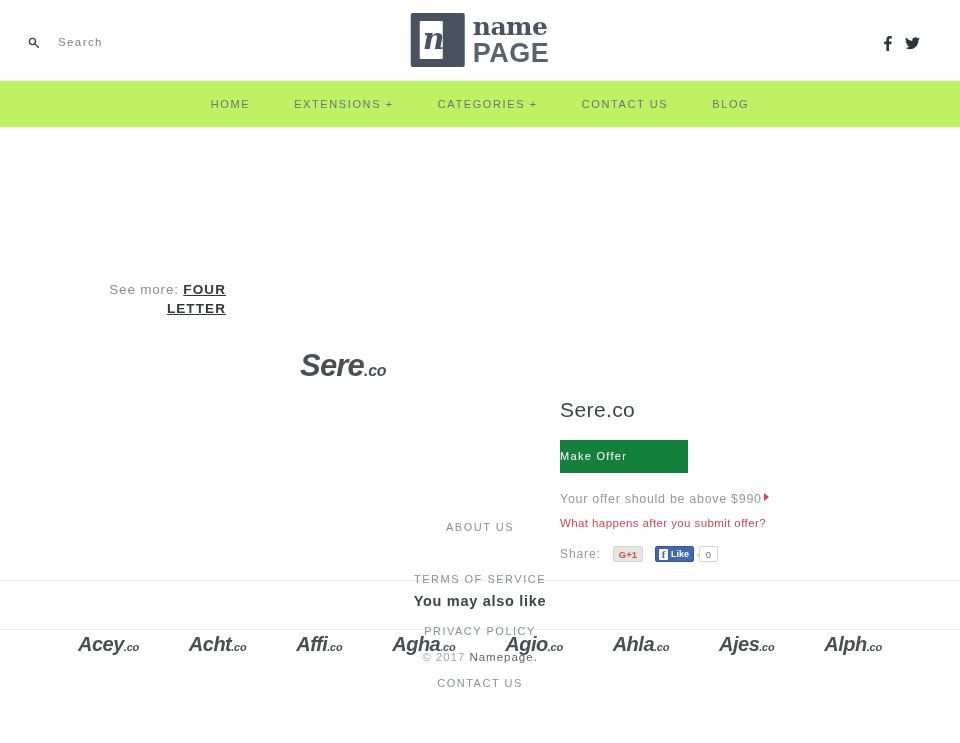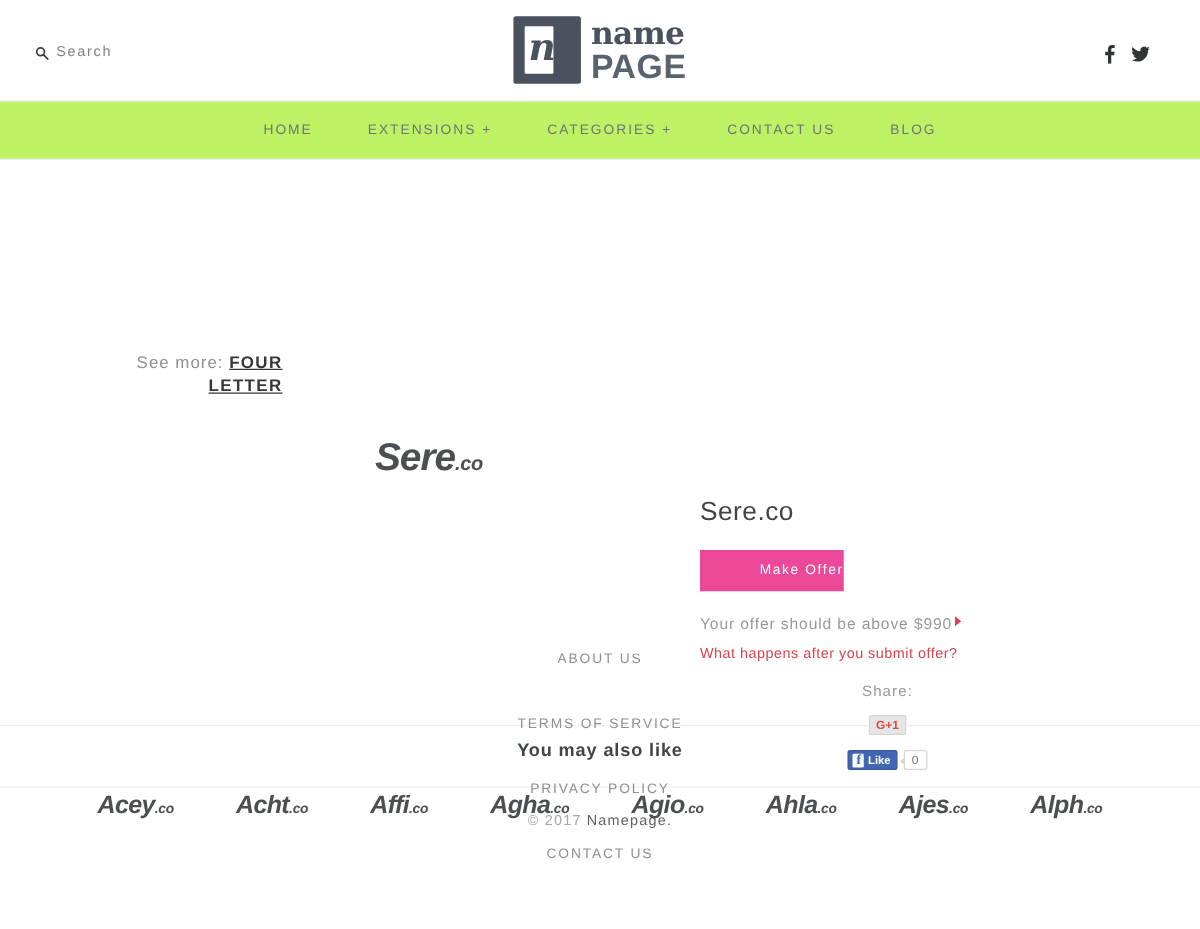--- a/index.html
+++ b/index.html
@@ -15,21 +15,21 @@
   
   .topbar {
     position: relative;
     height: 81px;
     border-bottom: 1px solid #eceeef;
     background: #fff;
   }
   .search-box {
     position: absolute;
     left: 28px; top: 36px;
-    display: flex; align-items: center; gap: 6px;
+    display: flex; align-items: center; gap: 19px;
     cursor: pointer;
   }
   .search-icon { width: 11px; height: 11px; display: block; color: #3c4043; }
   .search-label {
     font-size: 11.5px;
     letter-spacing: 1.4px;
     color: #7d8185;
   }
 
   .logo {
@@ -141,29 +141,29 @@
   .detail { position: absolute; left: 560px; top: 270px; width: 300px; }
   .detail-title {
     font-size: 21px;
     color: #3f4448;
     letter-spacing: 0.4px;
     margin: 0 0 18px 0;
     font-weight: 400;
   }
   .make-offer {
     display: block;
-    width: 115px;
+    width: 128px;
     padding: 10px 0 11px 0;
-    background: #ec4899;
+    background: #15803d;
     border: none;
     color: #ffffff;
     font-family: "Liberation Sans", sans-serif;
     font-size: 11px;
     letter-spacing: 1.3px;
-    text-align: right;
+    text-align: left;
     cursor: pointer;
     margin-bottom: 17px;
   }
   .offer-note {
     position: relative;
     width: 212px;
     font-size: 12.5px;
     line-height: 18px;
     letter-spacing: 0.7px;
     color: #96999c;
@@ -178,21 +178,21 @@
     border-left: 5px solid #d9434f;
   }
   .after-link {
     display: inline-block;
     font-size: 11.5px;
     letter-spacing: 0.4px;
     color: #d9434f;
     text-decoration: none;
     margin-bottom: 17px;
   }
-  .share-row { display: flex; align-items: center; gap: 12px; flex-direction: column; }
+  .share-row { display: flex; align-items: center; gap: 12px; }
   .share-label {
     font-size: 12px;
     letter-spacing: 0.9px;
     color: #96999c;
   }
   .gplus-btn {
     display: inline-flex; align-items: center; justify-content: center;
     height: 16px; padding: 0 5px;
     border: 1px solid #d6d6d6;
     border-radius: 2px;

